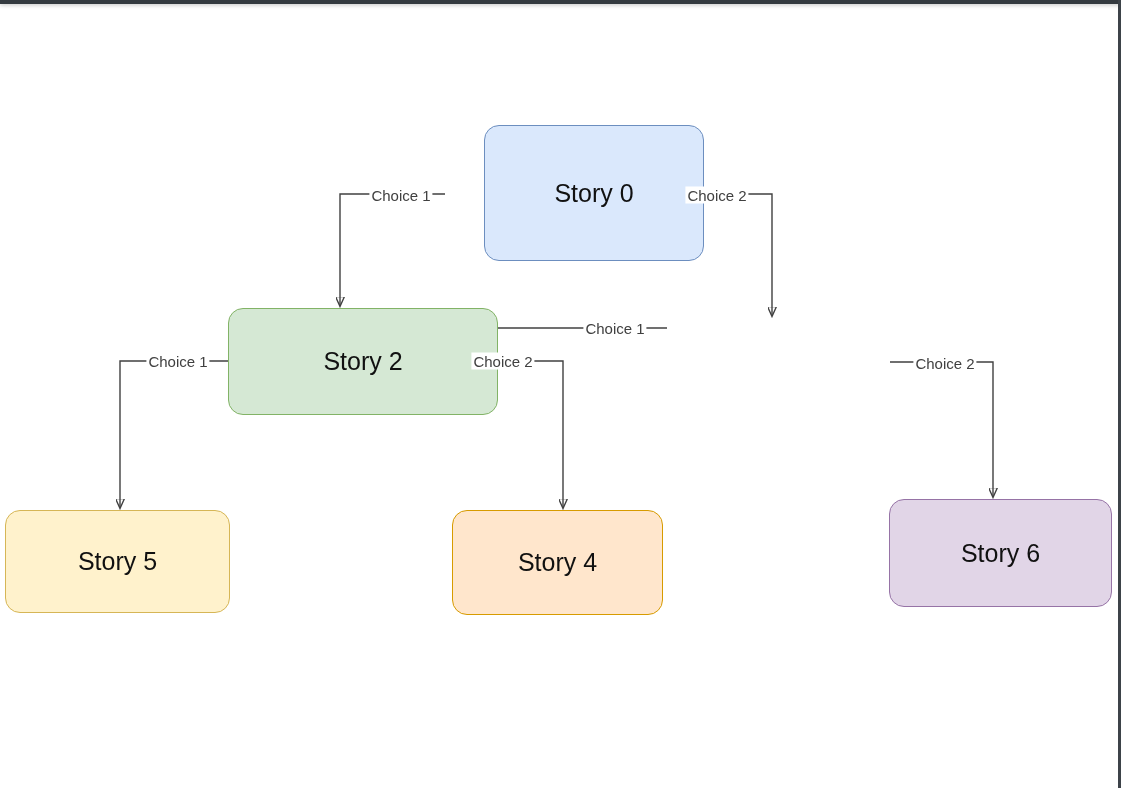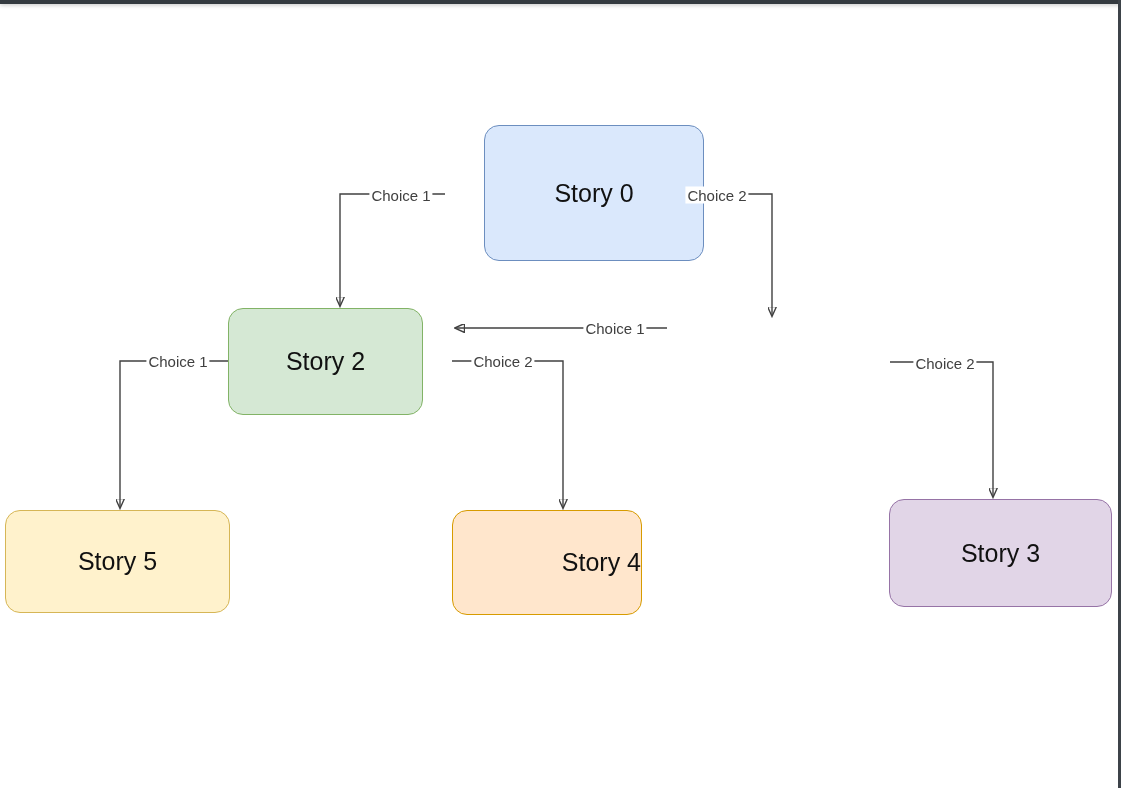--- a/index.html
+++ b/index.html
@@ -24,24 +24,24 @@
   svg.edges { position: absolute; left: 0; top: 0; width: 1121px; height: 788px; z-index: 1; }
   svg.edges path { fill: none; stroke: #404040; stroke-width: 1.4; }
   .node {
     position: absolute; z-index: 2;
     border-radius: 15px; border: 1.6px solid;
     display: flex; align-items: center; justify-content: center;
     font-size: 25px; color: #111111; text-align: center;
     cursor: default;
   }
   .node-story0 { left: 445px; top: 125px; width: 220px; height: 136px; background: #dae8fc; border-color: #6c8ebf; margin-left: 39px; }
-  .node-story2 { left: 228px; top: 308px; width: 195px; height: 107px; background: #d5e8d4; border-color: #82b366; }
+  .node-story2 { left: 228px; top: 308px; width: 270px; height: 107px; background: #d5e8d4; border-color: #82b366; }
   .node-story1 { left: 667px; top: 318px; width: 223px; height: 105px; background: #f8cecc; border-color: #b85450; }
   .node-story5 { left: 5px;   top: 510px; width: 225px; height: 103px; background: #fff2cc; border-color: #d6b656; }
-  .node-story4 { left: 452px; top: 510px; width: 190px; height: 105px; background: #ffe6cc; border-color: #d79b00; justify-content: flex-end; }
+  .node-story4 { left: 452px; top: 510px; width: 211px; height: 105px; background: #ffe6cc; border-color: #d79b00; }
   .node-story3 { left: 889px; top: 499px; width: 223px; height: 108px; background: #e1d5e7; border-color: #9673a6; }
   .edge-label {
     position: absolute; z-index: 3;
     transform: translate(-50%, -50%);
     background: #ffffff; color: #404040;
     font-size: 15px; line-height: 17px; padding: 0 2px; white-space: nowrap;
   }
   .el-0 { left: 401px; top: 195px; }
   .el-1 { left: 717px; top: 195px; }
   .el-2 { left: 615px; top: 328px; }
@@ -69,21 +69,21 @@
       <path d="M890,362 H993 V497" marker-end="url(#arrow)"></path>
     </svg>
 
     <div class="node node-story0">
       <span>Story 0</span>
     </div>
     <div class="node node-story2">
       <span>Story 2</span>
     </div>
     <div class="node node-story3">
-      <span>Story 3</span>
+      <span>Story 6</span>
     </div>
     <div class="node node-story4">
       <span>Story 4</span>
     </div>
     <div class="node node-story5">
       <span>Story 5</span>
     </div>
 
     <div class="edge-label el-0">Choice 1</div>
     <div class="edge-label el-1">Choice 2</div>

